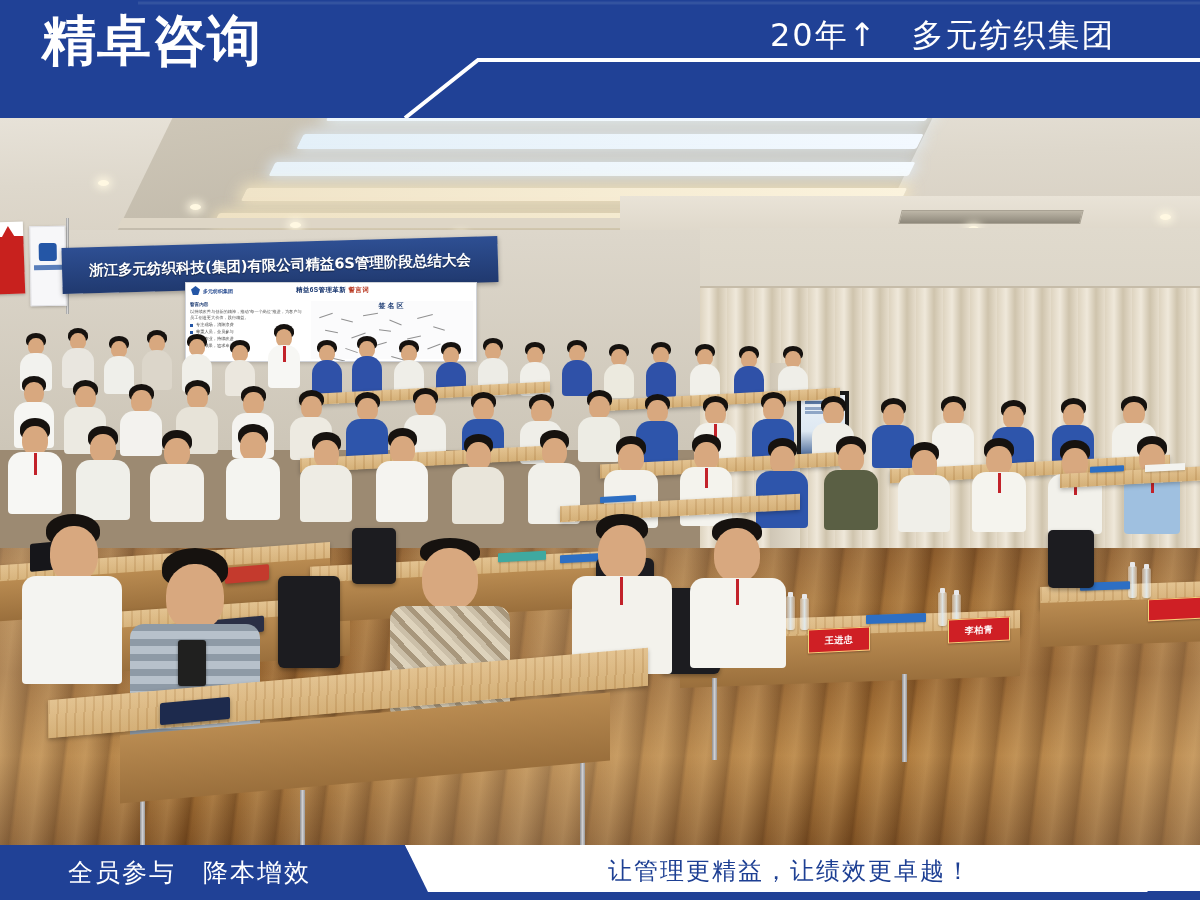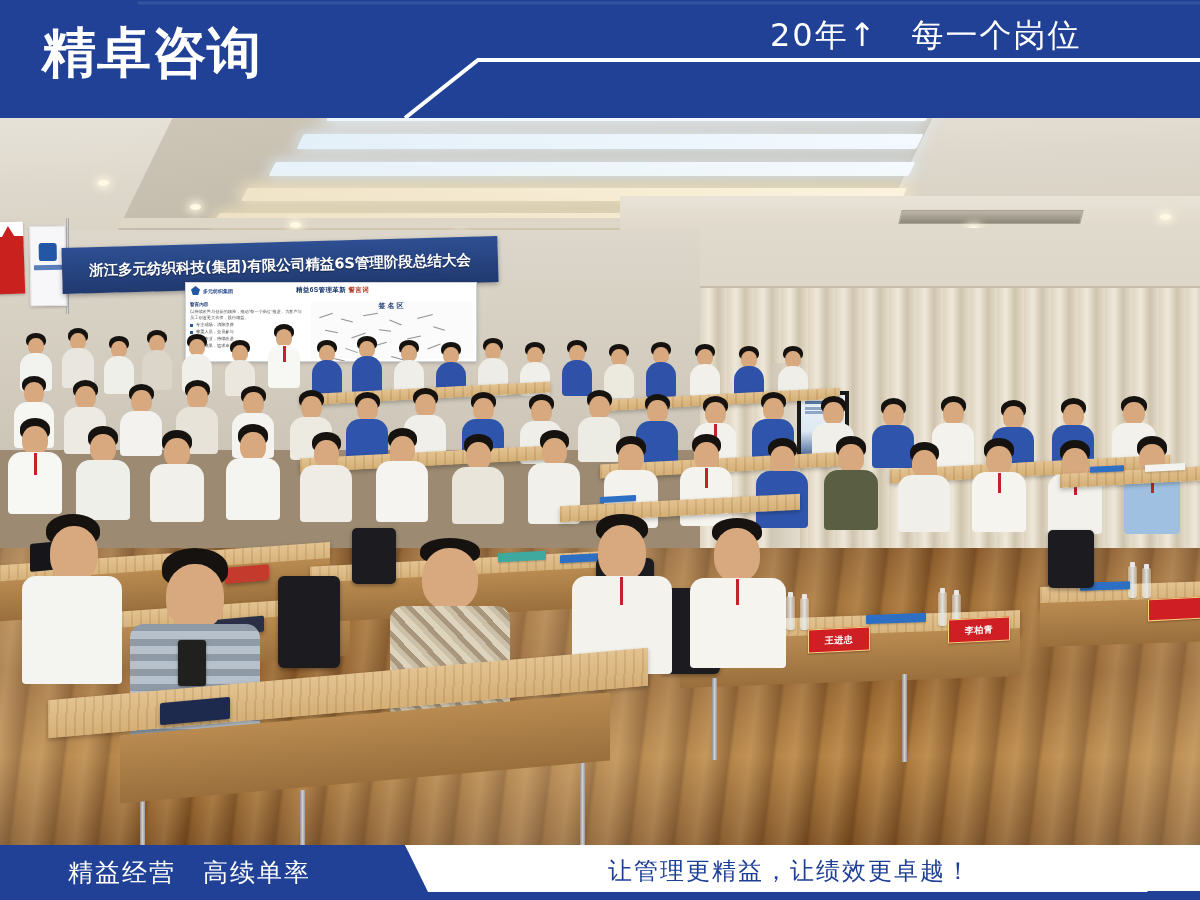--- a/index.html
+++ b/index.html
@@ -2,21 +2,21 @@
 <html><head>
 <meta charset="utf-8">
 <style>
   html,body{margin:0;padding:0;background:#fff;}
   body{font-family:"Liberation Sans","DejaVu Sans",sans-serif;}
 
   .page{position:relative;width:1200px;height:900px;overflow:hidden;background:#1f4396;}
 
   
   .header{position:absolute;left:0;top:0;width:1200px;height:118px;background:#204196;overflow:hidden;}
-  .logo-block{position:absolute;left:42px;top:24px;width:330px;}
+  .logo-block{position:absolute;left:42px;top:12px;width:330px;}
   .logo-cn{font-family:"DejaVu Sans","Liberation Sans",sans-serif;font-weight:bold;font-size:54px;line-height:58px;color:#ffffff;letter-spacing:1px;white-space:nowrap;}
   .logo-en{font-family:"DejaVu Sans","Liberation Sans",sans-serif;font-weight:bold;font-size:25px;line-height:30px;color:#ffffff;letter-spacing:0.4px;text-align:right;white-space:nowrap;}
   .hdr-divider{position:absolute;left:0;top:0;width:1200px;height:118px;pointer-events:none;}
   .hdr-line1{position:absolute;left:770px;top:12px;width:420px;height:46px;
     font-family:"DejaVu Sans","Liberation Sans",sans-serif;font-size:32px;line-height:46px;color:#ffffff;
     white-space:nowrap;letter-spacing:2px;text-align:left;}
   .hdr-line2{position:absolute;left:575px;top:66px;width:615px;height:46px;
     font-family:"DejaVu Sans","Liberation Sans",sans-serif;font-size:31px;line-height:46px;color:#ffffff;
     white-space:nowrap;letter-spacing:2px;text-align:left;}
 
@@ -144,21 +144,21 @@
 
     <div class="logo-block">
       <div class="logo-cn">精卓咨询</div>
     </div>
 
     <svg class="hdr-divider" viewBox="0 0 1200 118" preserveAspectRatio="none">
       <path d="M 405 118 L 478 60 L 1200 60" fill="none" stroke="#ffffff" stroke-width="4"></path>
       <path d="M 138 3 L 1200 3" fill="none" stroke="#33539f" stroke-width="3"></path>
     </svg>
 
-    <div class="hdr-line1">20年↑　每一个岗位</div>
+    <div class="hdr-line1">20年↑　多元纺织集团</div>
   </div>
 
   <div class="photo">
 
     <div class="ceiling">
       <div class="ceil-recess"></div>
       <div class="lstrip ls1"></div>
       <div class="lstrip ls2"></div>
       <div class="lstrip ls3"></div>
       <div class="lstrip ls4"></div>
@@ -686,17 +686,17 @@
 
   </div>
 
   <div class="footer">
     <svg class="footer-white" viewBox="0 0 1200 55" preserveAspectRatio="none">
       <polygon points="405,0 1200,0 1200,46 1140,46 1095,2 1095,2" fill="#ffffff"></polygon>
       <polygon points="405,0 1160,0 1200,0 1200,46 1135,46 1090,0" fill="#ffffff"></polygon>
       <polygon points="405,0 1100,0 1145,46 430,46" fill="#ffffff"></polygon>
       <polygon points="405,0 1100,0 1148,47 428,47" fill="#ffffff"></polygon>
     </svg>
-    <div class="footer-left-txt">精益经营　高续单率</div>
+    <div class="footer-left-txt">全员参与　降本增效</div>
     <div class="footer-right-txt">让管理更精益，让绩效更卓越！</div>
   </div>
 
 </div>
 
 </body></html>

